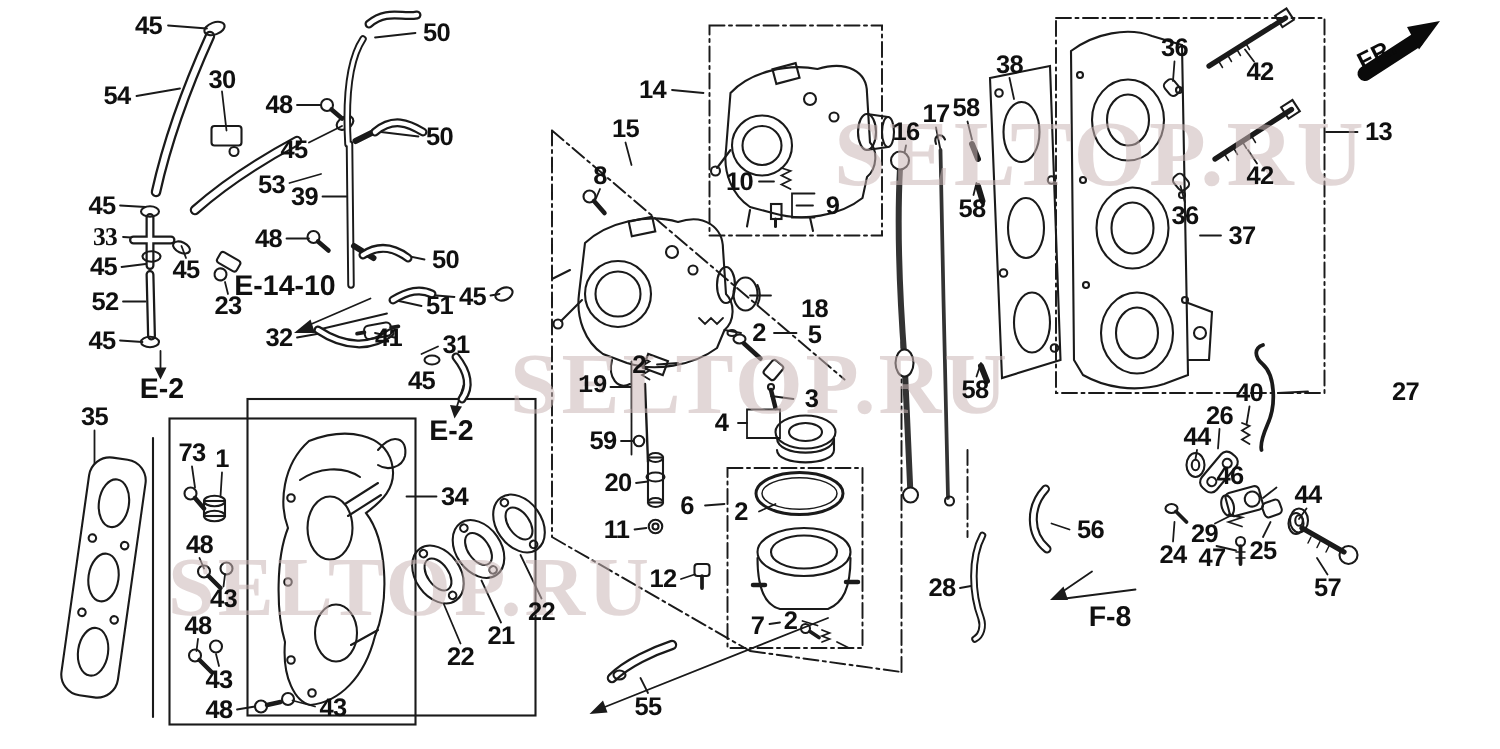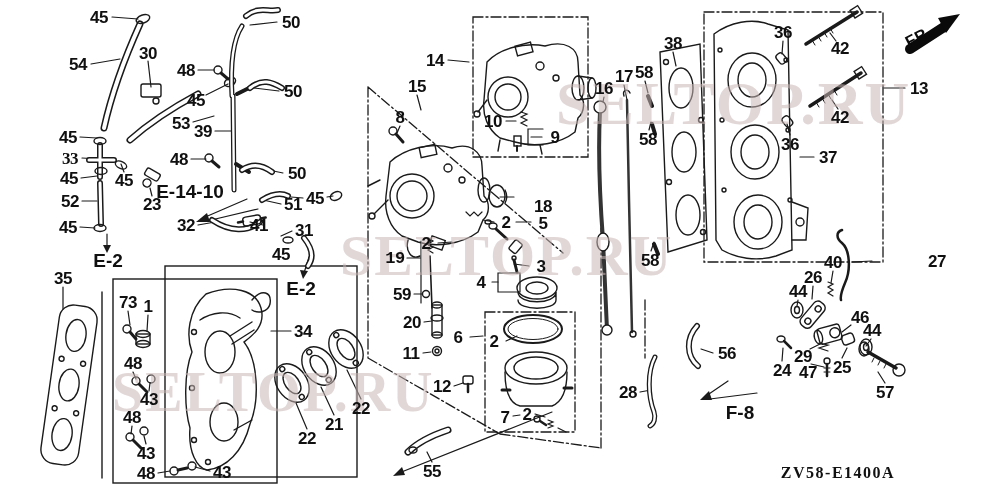--- a/index.html
+++ b/index.html
@@ -491,27 +491,26 @@
       <div class="lbl" style="left: 919px; top: 88px;">13</div>
       <div class="lbl" style="left: 840px; top: 117px;">42</div>
       <div class="lbl" style="left: 790px; top: 144px;">36</div>
       <div class="lbl" style="left: 828px; top: 157px;">37</div>
       <div class="lbl" style="left: 648px; top: 139px;">58</div>
       <div class="lbl" style="left: 650px; top: 260px;">58</div>
       <div class="lbl" style="left: 937px; top: 261px;">27</div>
       <div class="lbl" style="left: 833px; top: 262px;">40</div>
       <div class="lbl" style="left: 813px; top: 277px;">26</div>
       <div class="lbl" style="left: 798px; top: 291px;">44</div>
-      <div class="lbl" style="left: 860px; top: 317px;">46</div>
+      <div class="lbl" style="left: 820px; top: 317px;">46</div>
       <div class="lbl" style="left: 872px; top: 330px;">44</div>
       <div class="lbl" style="left: 803px; top: 356px;">29</div>
       <div class="lbl" style="left: 782px; top: 370px;">24</div>
       <div class="lbl" style="left: 808px; top: 372px;">47</div>
       <div class="lbl" style="left: 842px; top: 367px;">25</div>
       <div class="lbl" style="left: 727px; top: 353px;">56</div>
       <div class="lbl" style="left: 885px; top: 392px;">57</div>
       <div class="lbl ref" style="left: 699px; top: 412px; margin-left: 41px;">F-8</div>
     </div>
 
 <div id="fr-label">FR.</div>
-<div id="diagram-code">ZV58-E1400A</div>
 
 </div>
 
 </body></html>

